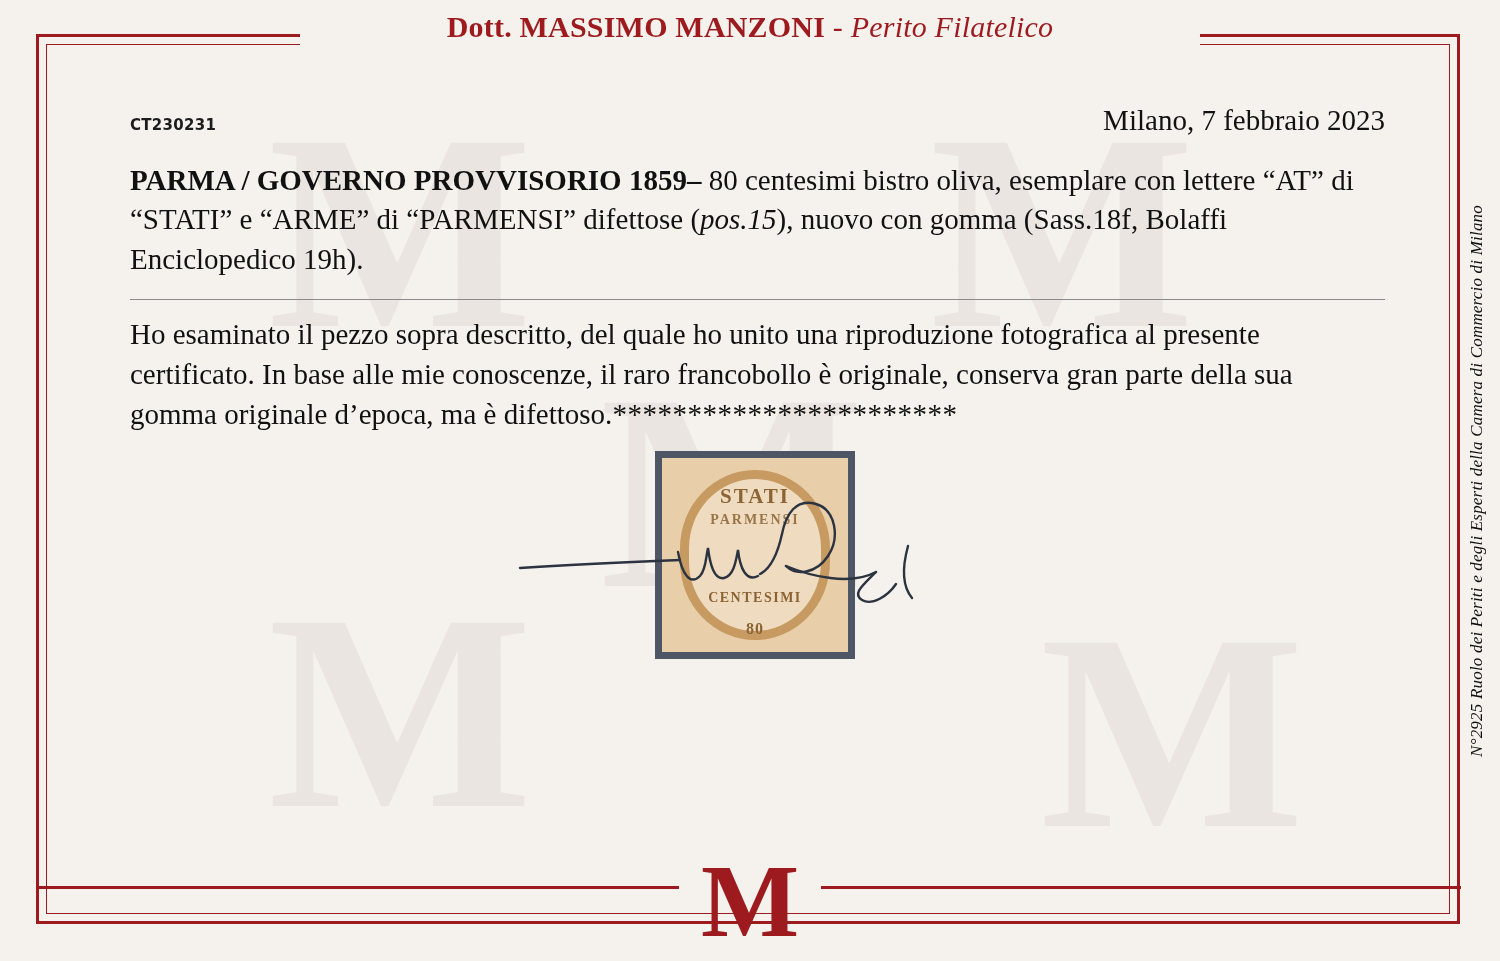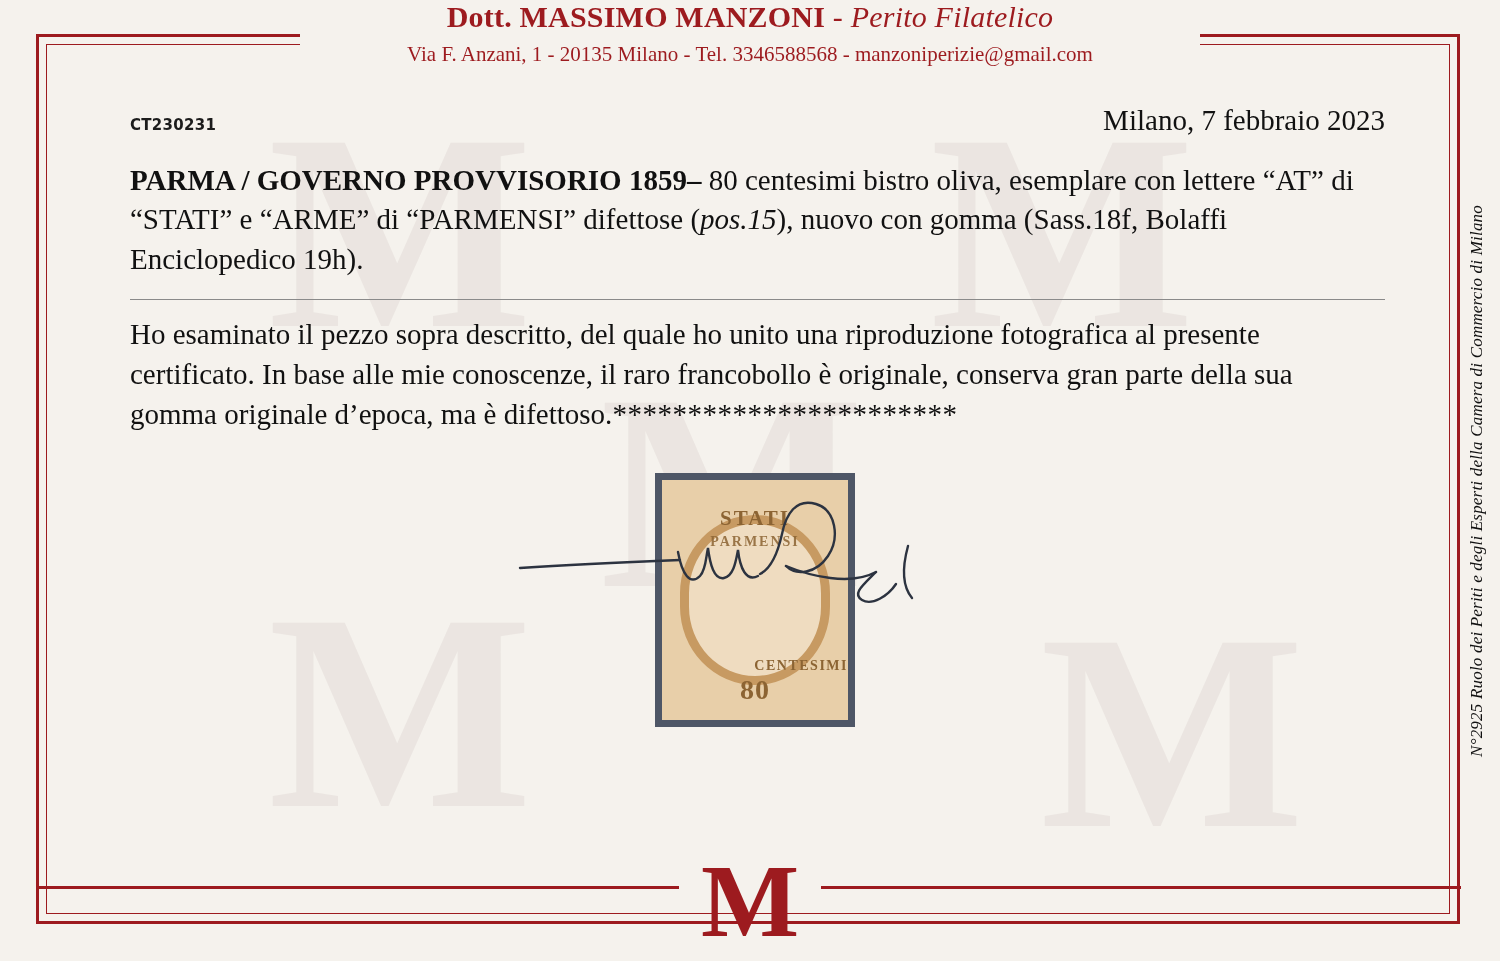--- a/index.html
+++ b/index.html
@@ -41,20 +41,21 @@
   
   .header {
     position: absolute;
     left: 0; top: 0;
     width: 1500px;
     text-align: center;
   }
   .header-line1 {
     font-size: 30px;
     color: #9d1b1f;
+    margin-top: 10px;
     letter-spacing: 0.2px;
     white-space: nowrap;
   }
   .header-line1 .bold { font-weight: 700; }
   .header-line1 .ital { font-style: italic; font-weight: 400; }
   .header-line2 {
     font-size: 21px;
     color: #9d1b1f;
     margin-top: 8px;
     white-space: nowrap;
@@ -136,23 +137,23 @@
     color: #111;
   }
   .stars {
     letter-spacing: 0.5px;
   }
 
   
   .stamp-wrap {
     position: absolute;
     left: 655px;
-    top: 473px;
+    top: 451px;
     width: 200px;
-    height: 254px;
+    height: 208px;
   }
   .stamp-border {
     position: absolute;
     inset: 0;
     background: #4e5666;
     padding: 7px;
     box-sizing: border-box;
   }
   .stamp-face {
     position: absolute;
@@ -175,22 +176,22 @@
     position: absolute;
     width: 100%;
     text-align: center;
     font-family: "Liberation Serif", serif;
     font-weight: 700;
     color: #8c6433;
     letter-spacing: 2px;
   }
   .stamp-top   { top: 26px;  font-size: 21px; }
   .stamp-mid   { top: 54px;  font-size: 14px; opacity: 0.85; text-align: center; }
-  .stamp-lower { bottom: 46px; font-size: 14px; letter-spacing: 1.5px; text-align: right; }
-  .stamp-value { bottom: 14px; font-size: 28px; letter-spacing: 1px; }
+  .stamp-lower { bottom: 46px; font-size: 14px; letter-spacing: 1.5px; }
+  .stamp-value { bottom: 14px; font-size: 16px; letter-spacing: 1px; }
 
   
   .signature {
     position: absolute;
     left: 510px;
     top: 490px;
     width: 460px;
     height: 150px;
     pointer-events: none;
   }
@@ -256,21 +257,20 @@
   <div class="frame-inner"></div>
   <div class="frame-gap"></div>
 
   <div class="header">
     <div class="header-line1">
       <span class="bold">Dott.</span>
       <span class="bold">MASSIMO MANZONI</span>
       <span class="ital">-</span>
       <span class="ital">Perito Filatelico</span>
     </div>
-    <div class="header-line2">Via F. Anzani, 1 - 20135 Milano - Tel. 3346588568 - manzoniperizie@gmail.com</div>
   </div>
 
   <div class="content">
 
     <div class="meta-row">
       <div class="ref-code">CT230231</div>
       <div class="place-date">Milano, 7 febbraio 2023</div>
     </div>
 
     <div class="desc">

